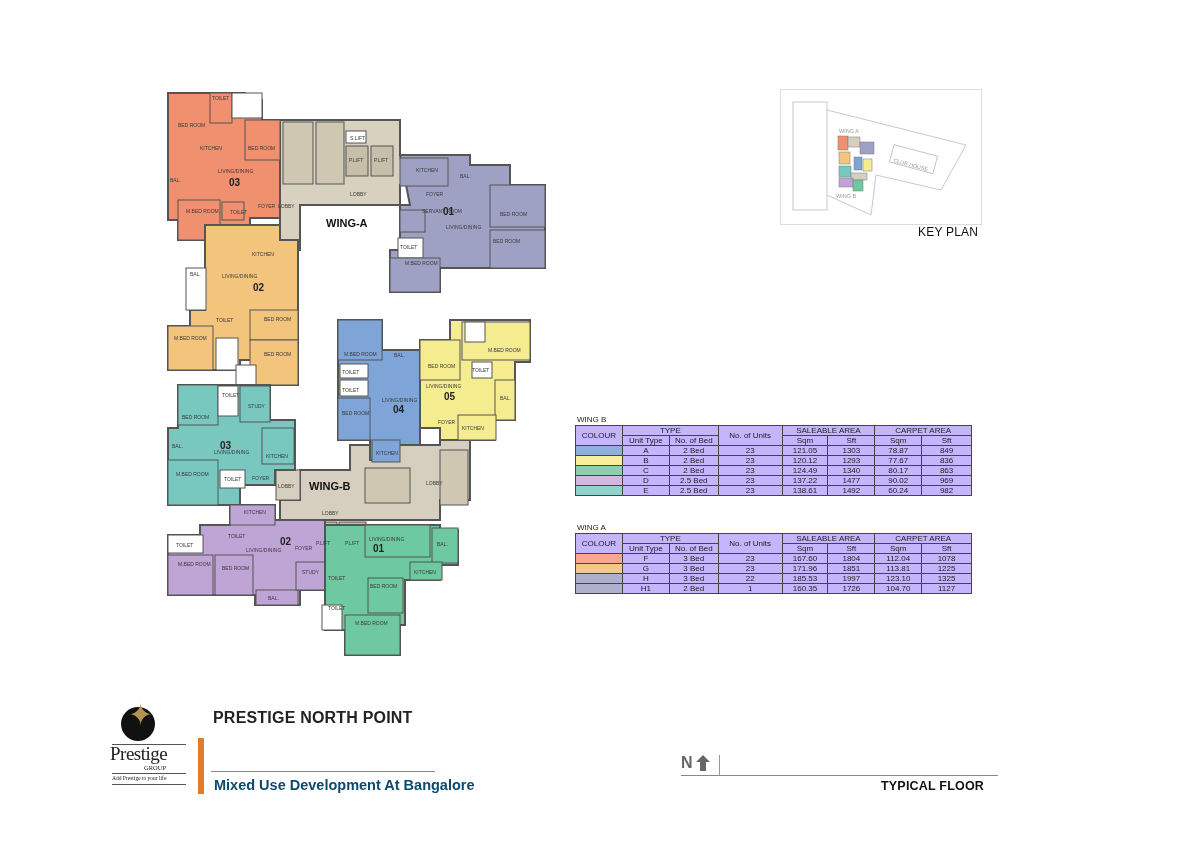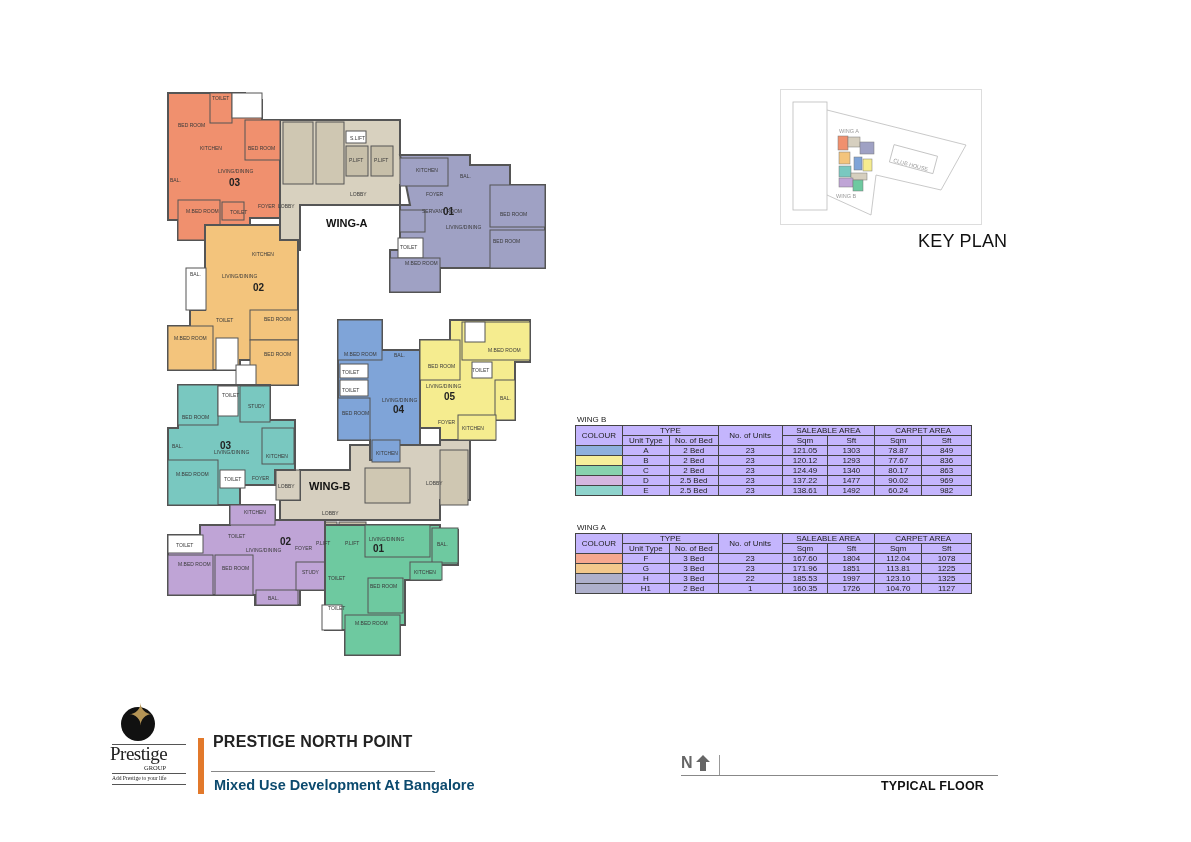--- a/index.html
+++ b/index.html
@@ -7,21 +7,21 @@
   body { position: relative; font-family: "Liberation Sans", sans-serif; color: #222; }
 
   #plan { position: absolute; left: 0; top: 0; }
   .room-label { font-family: "Liberation Sans", sans-serif; font-size: 5px; fill: #3a3a3a; }
   .unit-num { font-family: "Liberation Sans", sans-serif; font-size: 10px; fill: #222; font-weight: bold; }
   .wing-label { font-family: "Liberation Sans", sans-serif; font-size: 11px; fill: #111; font-weight: bold; }
 
   
   .keyplan { position: absolute; left: 780px; top: 89px; width: 202px; height: 136px; border: 1px solid #ddd; background: #fff; }
   .keyplan svg { position: absolute; left: 0; top: 0; }
-  .keyplan-title { position: absolute; left: 918px; top: 231px; font-size: 18px; color: #111; letter-spacing: 0.2px; }
+  .keyplan-title { position: absolute; left: 918px; top: 225px; font-size: 12px; color: #111; letter-spacing: 0.2px; }
 
   
   .wing-title { position: absolute; font-size: 8px; color: #222; }
   table.area { position: absolute; border-collapse: collapse; font-size: 8px; color: #222; background: #c4b5fd; }
   table.area th, table.area td { border: 1px solid #444; text-align: center; font-weight: normal; padding: 0 2px; height: 10px; line-height: 9px; white-space: nowrap; }
   table.area .swatch { padding: 0; }
   table.area .swatch div { width: 100%; height: 9px; }
   table.area .colhead { vertical-align: middle; }
 
   
@@ -29,21 +29,21 @@
   .logo-circle { position: absolute; left: 13px; top: 7px; width: 34px; height: 34px; border-radius: 50%; background: #111; }
   .logo-star { position: absolute; left: 20px; top: 0px; font-size: 30px; color: #b49455; line-height: 30px; }
   .logo-line1 { position: absolute; left: 4px; top: 44px; width: 74px; height: 1px; background: #555; }
   .logo-name { position: absolute; left: 2px; top: 43px; font-family: "Liberation Serif", serif; font-size: 19px; color: #222; letter-spacing: -0.5px; }
   .logo-group { position: absolute; left: 36px; top: 64px; font-family: "Liberation Serif", serif; font-size: 6.5px; color: #222; }
   .logo-line2 { position: absolute; left: 4px; top: 73px; width: 74px; height: 1px; background: #555; }
   .logo-tag { position: absolute; left: 4px; top: 75px; font-family: "Liberation Serif", serif; font-size: 5.5px; color: #222; white-space: nowrap; }
   .logo-line3 { position: absolute; left: 4px; top: 84px; width: 74px; height: 1px; background: #555; }
 
   .orange-bar { position: absolute; left: 198px; top: 738px; width: 6px; height: 56px; background: #e2792b; }
-  .proj-title { position: absolute; left: 213px; top: 733px; font-size: 16px; font-weight: bold; color: #222; letter-spacing: 0.2px; }
+  .proj-title { position: absolute; left: 213px; top: 709px; font-size: 16px; font-weight: bold; color: #222; letter-spacing: 0.2px; }
   .proj-rule { position: absolute; left: 211px; top: 771px; width: 224px; height: 1px; background: #888; }
   .proj-sub { position: absolute; left: 214px; top: 777px; font-size: 14.5px; font-weight: bold; color: #0c4a6e; }
 
   .north { position: absolute; left: 681px; top: 754px; display: flex; align-items: center; gap: 3px; }
   .north-n { font-size: 16px; font-weight: bold; color: #666; }
   .north-arrow { width: 14px; height: 16px; }
   .north-tick { position: absolute; left: 719px; top: 755px; width: 1px; height: 20px; background: #999; }
   .floor-rule { position: absolute; left: 681px; top: 775px; width: 317px; height: 1px; background: #888; }
   .floor-title { position: absolute; left: 881px; top: 779px; font-size: 12.5px; font-weight: bold; color: #111; letter-spacing: 0.2px; }
 </style>

